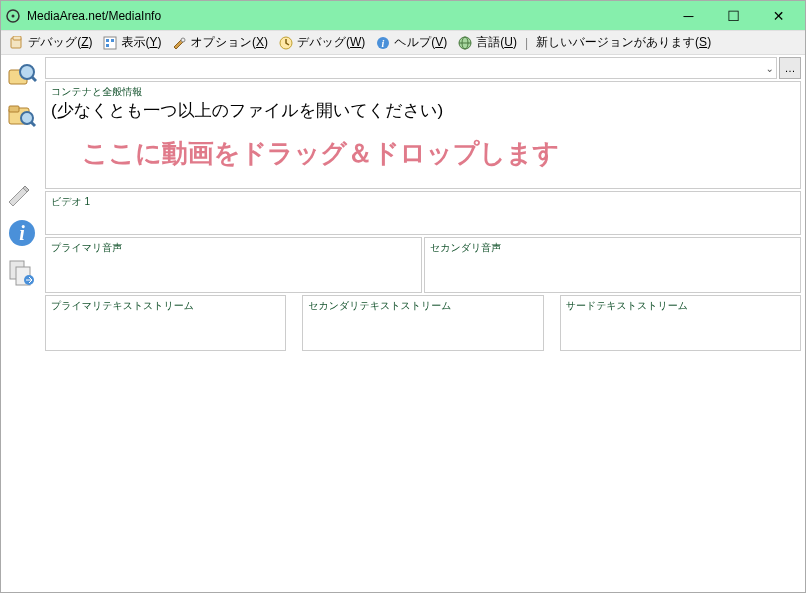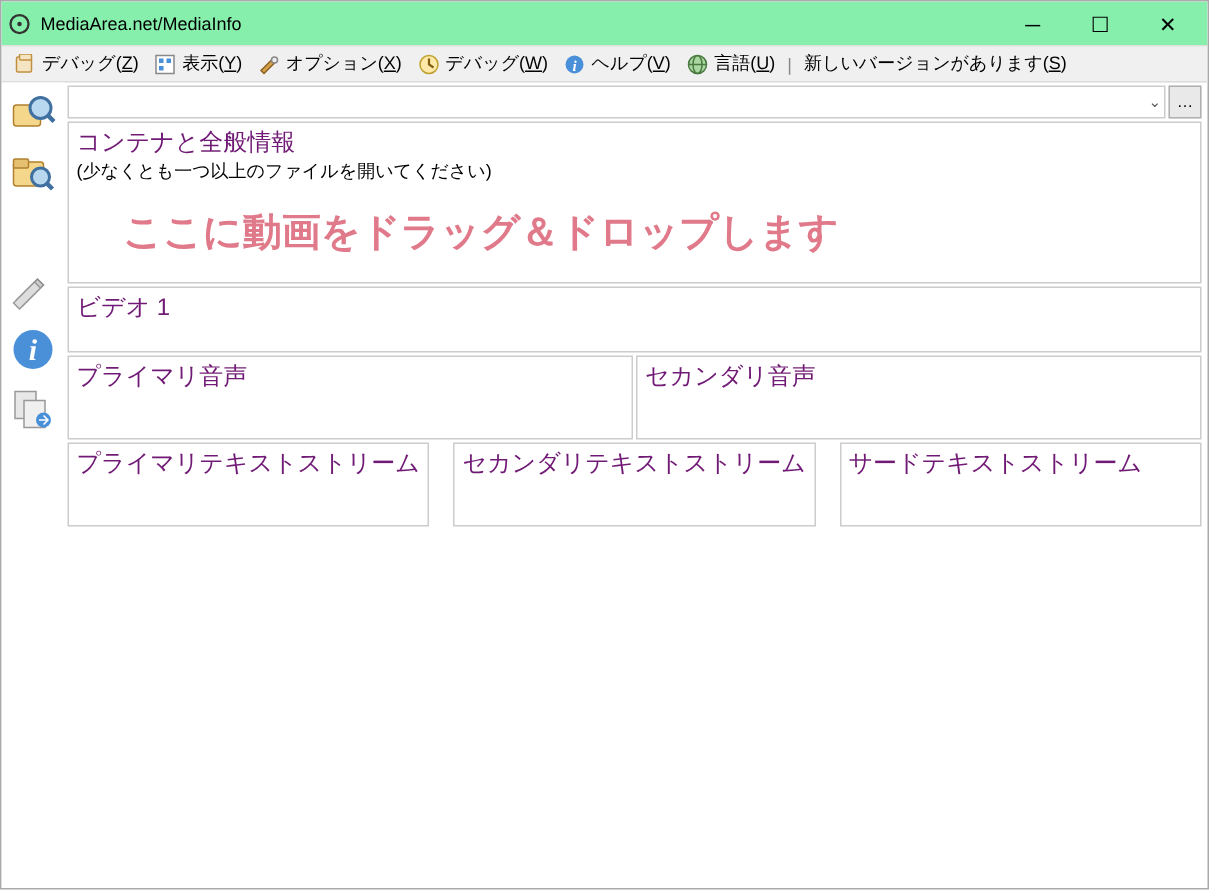--- a/index.html
+++ b/index.html
@@ -22,22 +22,22 @@
 .sidebar .sicon { width: 32px; height: 32px; display: flex; align-items: center; justify-content: center; cursor: default; }
 
 .main { flex: 1; display: flex; flex-direction: column; padding: 2px 4px 2px 2px; }
 .pathrow { display: flex; gap: 2px; height: 22px; margin-bottom: 2px; }
 .pathinput { flex: 1; border: 1px solid #ccc; background: #fff; padding: 0 18px 0 4px; font-size: 12px; position: relative; }
 .pathinput .drop { position: absolute; right: 2px; top: 50%; transform: translateY(-50%); font-size: 10px; color: #555; }
 .browsebtn { width: 22px; border: 1px solid #b0b0b0; background: #e9e9e9; display: flex; align-items: center; justify-content: center; font-size: 11px; cursor: default; }
 
 .panels { display: flex; flex-direction: column; gap: 2px; }
 .panel { border: 1px solid #ccc; background: #fff; padding: 3px 5px; position: relative; font-size: 12px; }
-.panel .ptitle { font-size: 16px; color: #701a75; }
-.panel .psub { font-size: 12px; color: #000; }
+.panel .ptitle { font-size: 10px; color: #14532d; }
+.panel .psub { font-size: 17px; color: #000; }
 .drop-hint { color: #e07a8a; font-size: 26px; font-weight: bold; padding: 14px 4px 18px 4px; margin-left: 27px; }
 
 .row2 { display: flex; gap: 2px; justify-content: space-between; }
 .row2 .panel { flex: 1; }
 .row3 { display: flex; gap: 16px; }
 .row3 .panel { flex: 1; }
 
 .noterow { display: flex; align-items: center; justify-content: flex-end; margin-top: 4px; gap: 4px; }
 .note { font-size: 12px; color: #000; }
 .gobtn { width: 22px; height: 20px; border: 1px solid #b0b0b0; background: #e9e9e9; display: flex; align-items: center; justify-content: center; font-size: 12px; }

